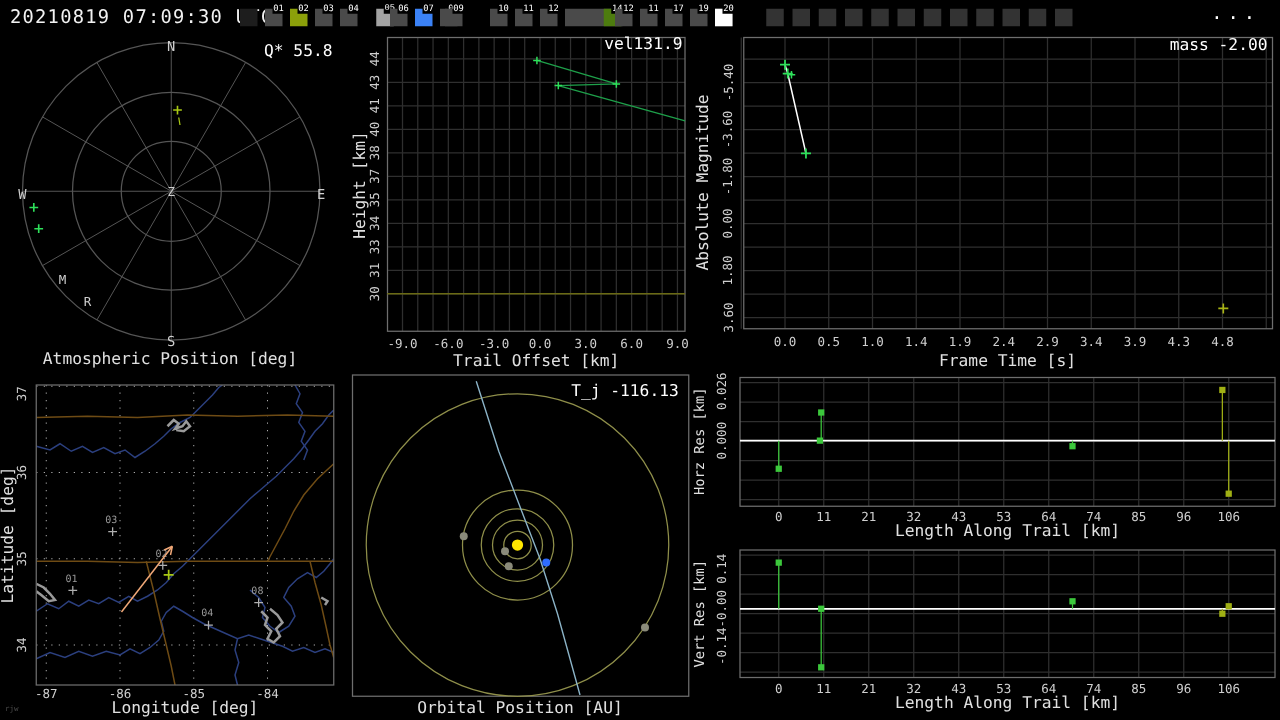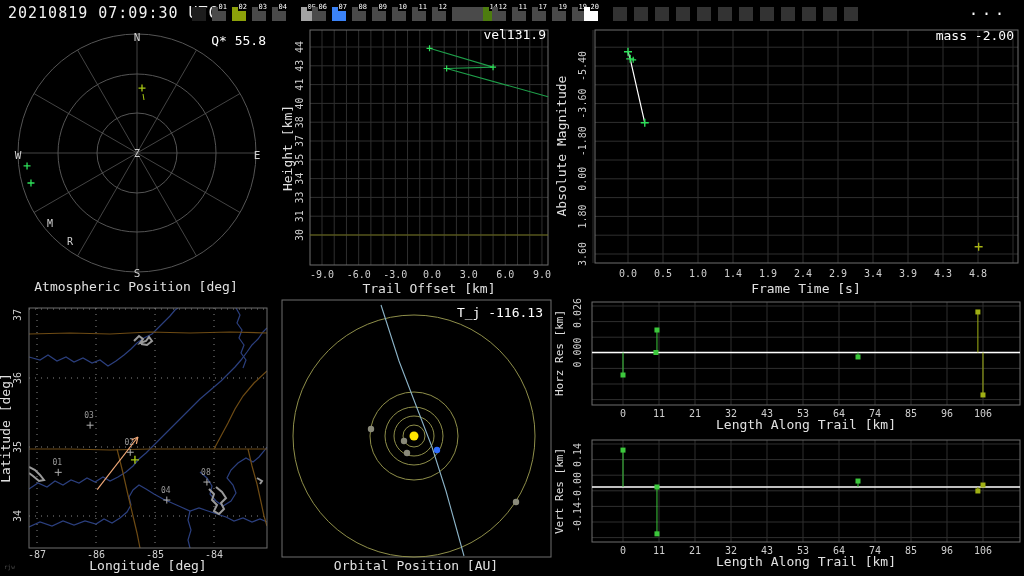--- a/index.html
+++ b/index.html
@@ -44,21 +44,21 @@
         </div>
         <div class="tile" style="left: 312px; background: rgb(74, 74, 74);">
           <span class="lbl">06</span>
         </div>
         <div class="tile" style="left: 332px; background: #3b82f6;">
           <span class="lbl">07</span>
         </div>
         <div class="tile" style="left: 352px; background: rgb(74, 74, 74);">
           <span class="lbl">08</span>
         </div>
-        <div class="tile" style="left: 372px; background: rgb(74, 74, 74);">
+        <div class="tile" style="left: 356px; background: rgb(74, 74, 74);">
           <span class="lbl">09</span>
         </div>
         <div class="tile" style="left: 392px; background: rgb(74, 74, 74);">
           <span class="lbl">10</span>
         </div>
         <div class="tile" style="left: 412px; background: rgb(74, 74, 74);">
           <span class="lbl">11</span>
         </div>
         <div class="tile" style="left: 432px; background: rgb(74, 74, 74);">
           <span class="lbl">12</span>
@@ -77,21 +77,21 @@
         </div>
         <div class="tile" style="left: 532px; background: rgb(74, 74, 74);">
           <span class="lbl">17</span>
         </div>
         <div class="tile" style="left: 552px; background: rgb(74, 74, 74);">
           <span class="lbl">19</span>
         </div>
         <div class="tile" style="left: 572px; background: rgb(74, 74, 74);">
           <span class="lbl">19</span>
         </div>
-        <div class="tile" style="left: 584px; background: #ffffff;">
+        <div class="tile" style="left: 572px; background: #ffffff;">
           <span class="lbl">20</span>
         </div>
         <div class="tile" style="left: 613px; background: rgb(51, 51, 51);"></div>
         <div class="tile" style="left: 634px; background: rgb(51, 51, 51);"></div>
         <div class="tile" style="left: 655px; background: rgb(51, 51, 51);"></div>
         <div class="tile" style="left: 676px; background: rgb(51, 51, 51);"></div>
         <div class="tile" style="left: 697px; background: rgb(51, 51, 51);"></div>
         <div class="tile" style="left: 718px; background: rgb(51, 51, 51);"></div>
         <div class="tile" style="left: 739px; background: rgb(51, 51, 51);"></div>
         <div class="tile" style="left: 760px; background: rgb(51, 51, 51);"></div>

